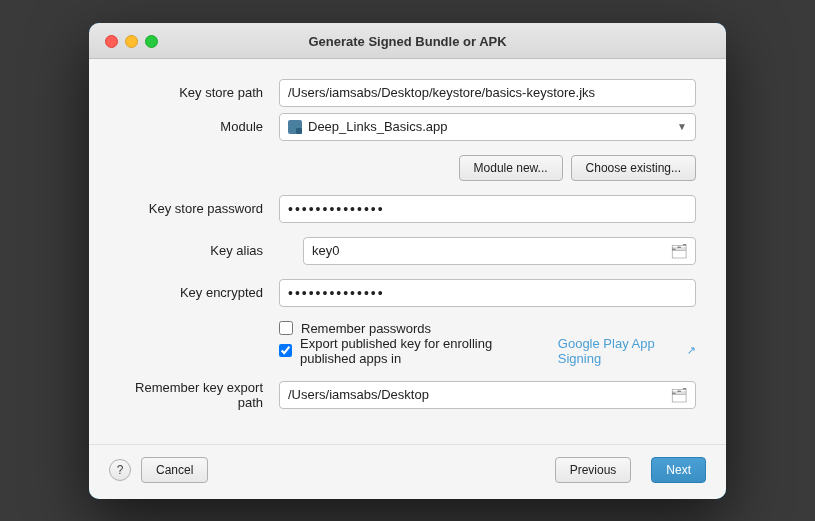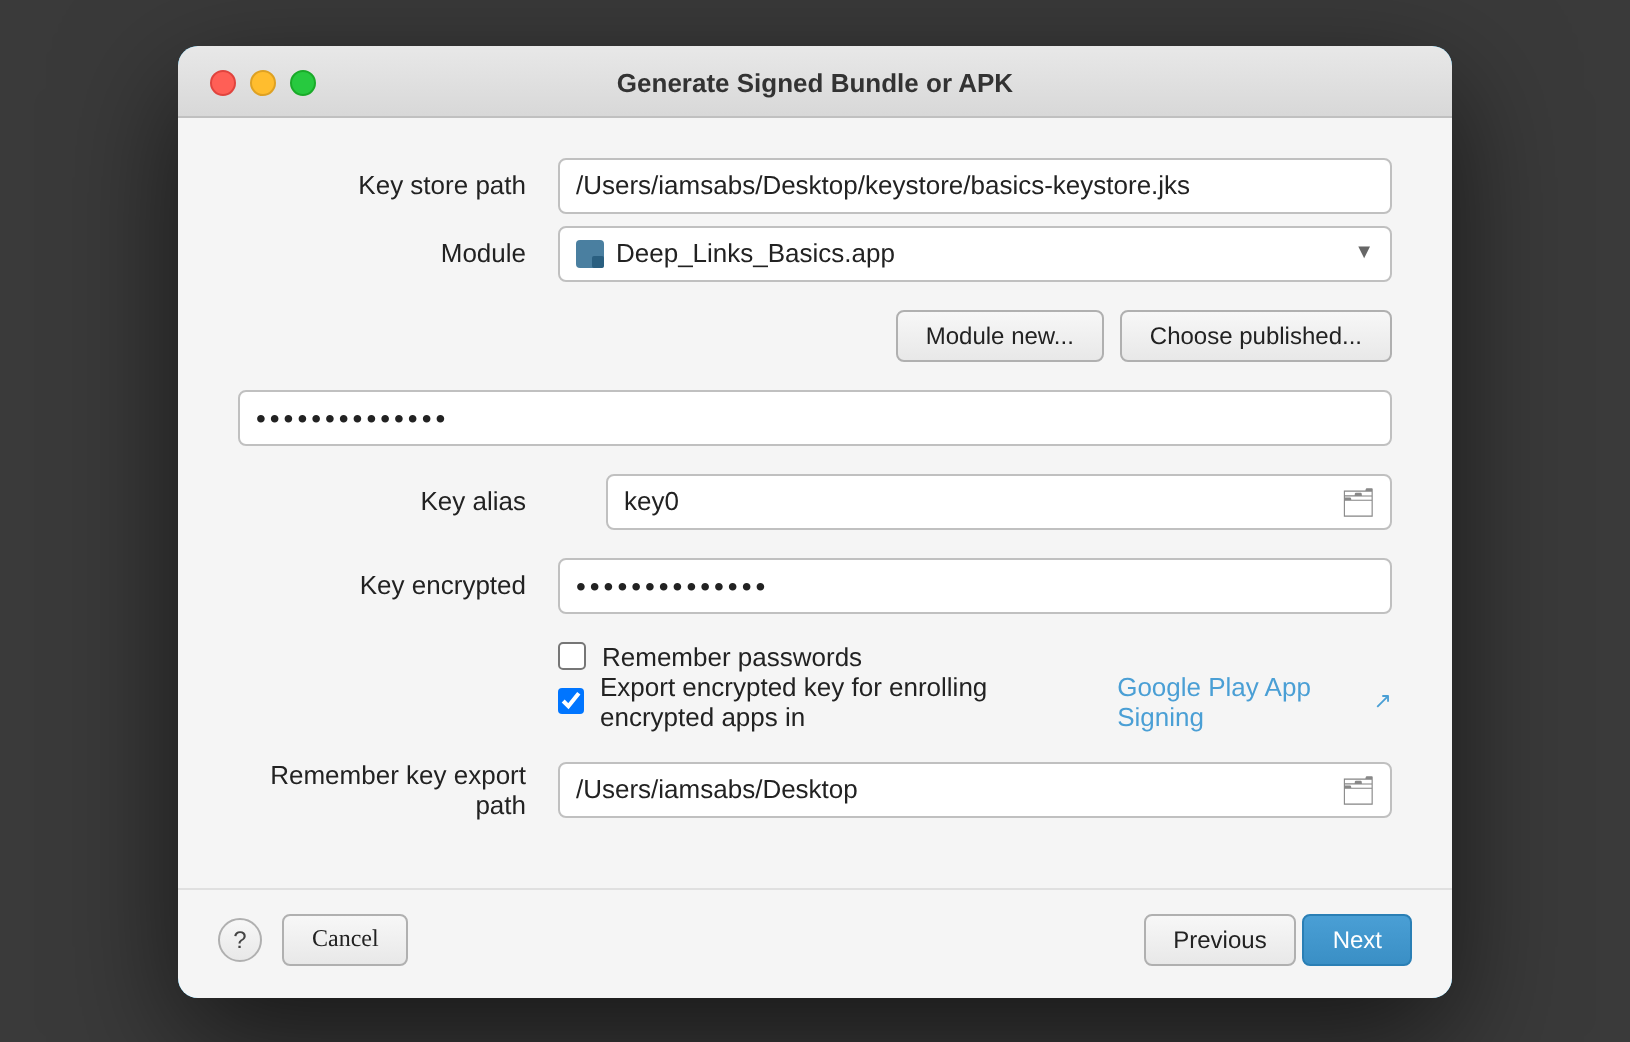--- a/index.html
+++ b/index.html
@@ -150,21 +150,20 @@
     .btn-primary {
       background: linear-gradient(to bottom, #4a9fd5, #3a8fc5);
       border-color: #2a7fb5;
       color: white;
     }
 
     .btn-cancel {
       background: linear-gradient(to bottom, #f7f7f7, #e8e8e8);
       border-color: #b0b0b0;
       color: #222;
-      font-family: Liberation Serif, serif;
     }
 
     .key-alias-wrap {
       position: relative;
       display: flex;
       align-items: center;
     }
 
     .key-alias-wrap .text-input {
       padding-right: 28px;
@@ -234,21 +233,21 @@
 
     .footer-left {
       display: flex;
       align-items: center;
       gap: 10px;
     }
 
     .footer-right {
       display: flex;
       align-items: center;
-      gap: 3px;
+      gap: 20px;
     }
 
     .help-btn {
       width: 22px;
       height: 22px;
       border-radius: 50%;
       border: 1px solid #b0b0b0;
       background: linear-gradient(to bottom, #f7f7f7, #e8e8e8);
       display: flex;
       align-items: center;
@@ -333,24 +332,25 @@
         <div class="module-display">
           <div class="module-img"></div>
           <span>Deep_Links_Basics.app</span>
           <span class="select-arrow">▼</span>
         </div>
       </div>
     </div>
 
     <div class="button-row">
       <button class="btn btn-default">Module new...</button>
-      <button class="btn btn-default">Choose published...</button>
+      <button class="btn btn-default">Choose existing...</button>
     </div>
 
     <div class="form-row">
+      <div class="form-label">Key store password</div>
       <div class="form-control-wrap">
         <input type="password" class="text-input password-input" value="••••••••••••••" style="">
       </div>
     </div>
 
     <div class="form-row">
       <div class="form-label">Key alias</div>
       <div class="form-control-wrap">
         <div class="key-alias-wrap">
           <input type="text" class="text-input" value="key0" style="">
@@ -366,21 +366,21 @@
       </div>
     </div>
 
     <div class="checkbox-row">
       <input type="checkbox" style="">
       <span class="checkbox-label">Remember passwords</span>
     </div>
 
     <div class="export-row">
       <input type="checkbox" checked="" style="">
-      <span class="export-label">Export encrypted key for enrolling encrypted apps in</span>
+      <span class="export-label">Export published key for enrolling published apps in</span>
       <a class="export-link">Google Play App Signing</a>
       <span class="export-arrow">↗</span>
     </div>
 
     <div class="form-row">
       <div class="form-label">Remember key export path</div>
       <div class="form-control-wrap">
         <div class="encrypted-path-wrap">
           <input type="text" class="text-input" value="/Users/iamsabs/Desktop" style="">
           <span class="folder-icon">🗂</span>

